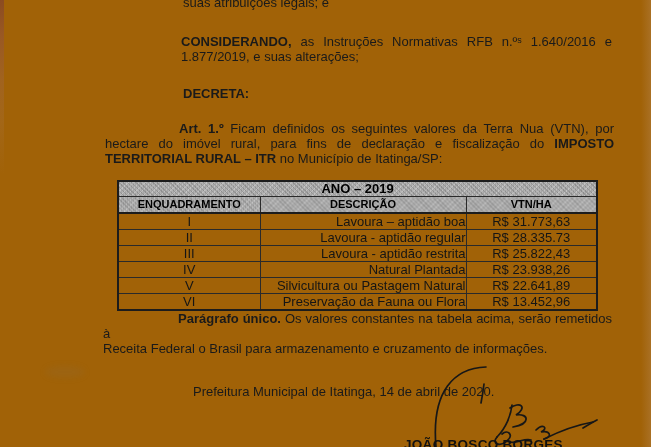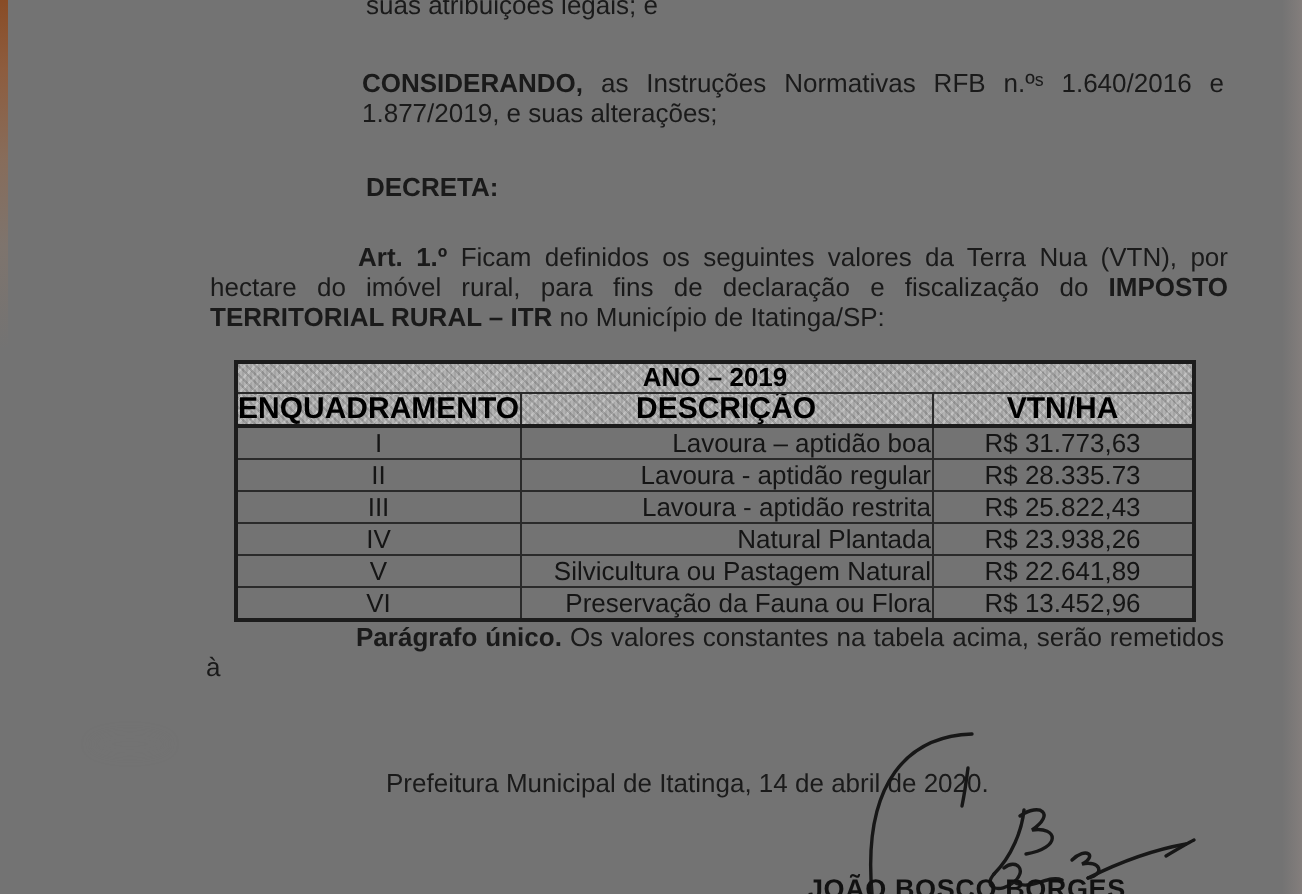--- a/index.html
+++ b/index.html
@@ -1,20 +1,20 @@
 <!DOCTYPE html>
 <html><head>
 <meta charset="utf-8">
 <style>
   html, body { margin: 0; padding: 0; background: #e8e8e8; }
   .page {
     position: relative;
     width: 651px;
     height: 447px;
-    background: #737373;
+    background: #a16207;
     overflow: hidden;
     font-family: "Liberation Sans", "DejaVu Sans", sans-serif;
     color: #1a1a1a;
   }
   
   .edge-left {
     position: absolute; left: 0; top: 0; width: 4px; height: 175px;
     background: linear-gradient(to bottom,
       rgba(138,74,34,0.95) 0%, rgba(150,85,45,0.75) 20%,
       rgba(160,100,60,0.45) 45%, rgba(170,120,85,0.20) 70%,
@@ -46,21 +46,21 @@
   .vtn-table { border: 2px solid #1c1c1c; }
   .hdr {
     background-color: #b2b2b2;
     background-image:
       repeating-linear-gradient(45deg, rgba(0,0,0,0.14) 0 1px, transparent 1px 3px),
       repeating-linear-gradient(-45deg, rgba(255,255,255,0.22) 0 1px, transparent 1px 4px),
       repeating-linear-gradient(90deg, rgba(0,0,0,0.07) 0 1px, transparent 1px 2px);
     font-weight: bold; text-align: center; color: #000;
   }
   .row-title td { height: 14px; font-size: 13px; line-height: 14px; }
-  .row-head th { height: 15px; font-size: 15px; line-height: 15px; border-bottom: 2px solid #1c1c1c; }
+  .row-head th { height: 15px; font-size: 11px; line-height: 15px; border-bottom: 2px solid #1c1c1c; }
   .row-data td { height: 15px; line-height: 15px; }
   .cell-enq { text-align: center; }
   .cell-desc { text-align: right; padding-left: 8px; }
   .cell-vtn { text-align: center; }
   
   .sig { position: absolute; left: 425px; top: 360px; width: 180px; height: 87px; }
   .sig-name {
     position: absolute; left: 404px; top: 437px;
     font-size: 13.5px; font-weight: bold; letter-spacing: 0.3px; color: #111;
     white-space: nowrap;
@@ -145,20 +145,21 @@
       <td class="cell-desc">Preservação da Fauna ou Flora</td>
       <td class="cell-vtn">R$ 13.452,96</td>
     </tr>
   </tbody>
     </table>
 
   <div class="tblock" style="left:103px; top:311px; width:509px;">
     <div class="jline indent75">
       <span class="b">Parágrafo único.</span><span> Os valores constantes na tabela acima, serão remetidos à</span>
     </div>
+    <div>Receita Federal o Brasil para armazenamento e cruzamento de informações.</div>
   </div>
 
 
   <div class="tblock" style="left:193px; top:384px;">Prefeitura Municipal de Itatinga, 14 de abril de 2020.</div>
 
   <div class="sig">
     <svg width="180" height="87" viewBox="0 0 180 87" xmlns="http://www.w3.org/2000/svg">
       <g fill="none" stroke="#171717" stroke-width="1.7" stroke-linecap="round">
         <path d="M 61,7 C 30,8 6,30 11,87"></path>
         <path d="M 59,24 C 58,32 57,38 56,43"></path>

